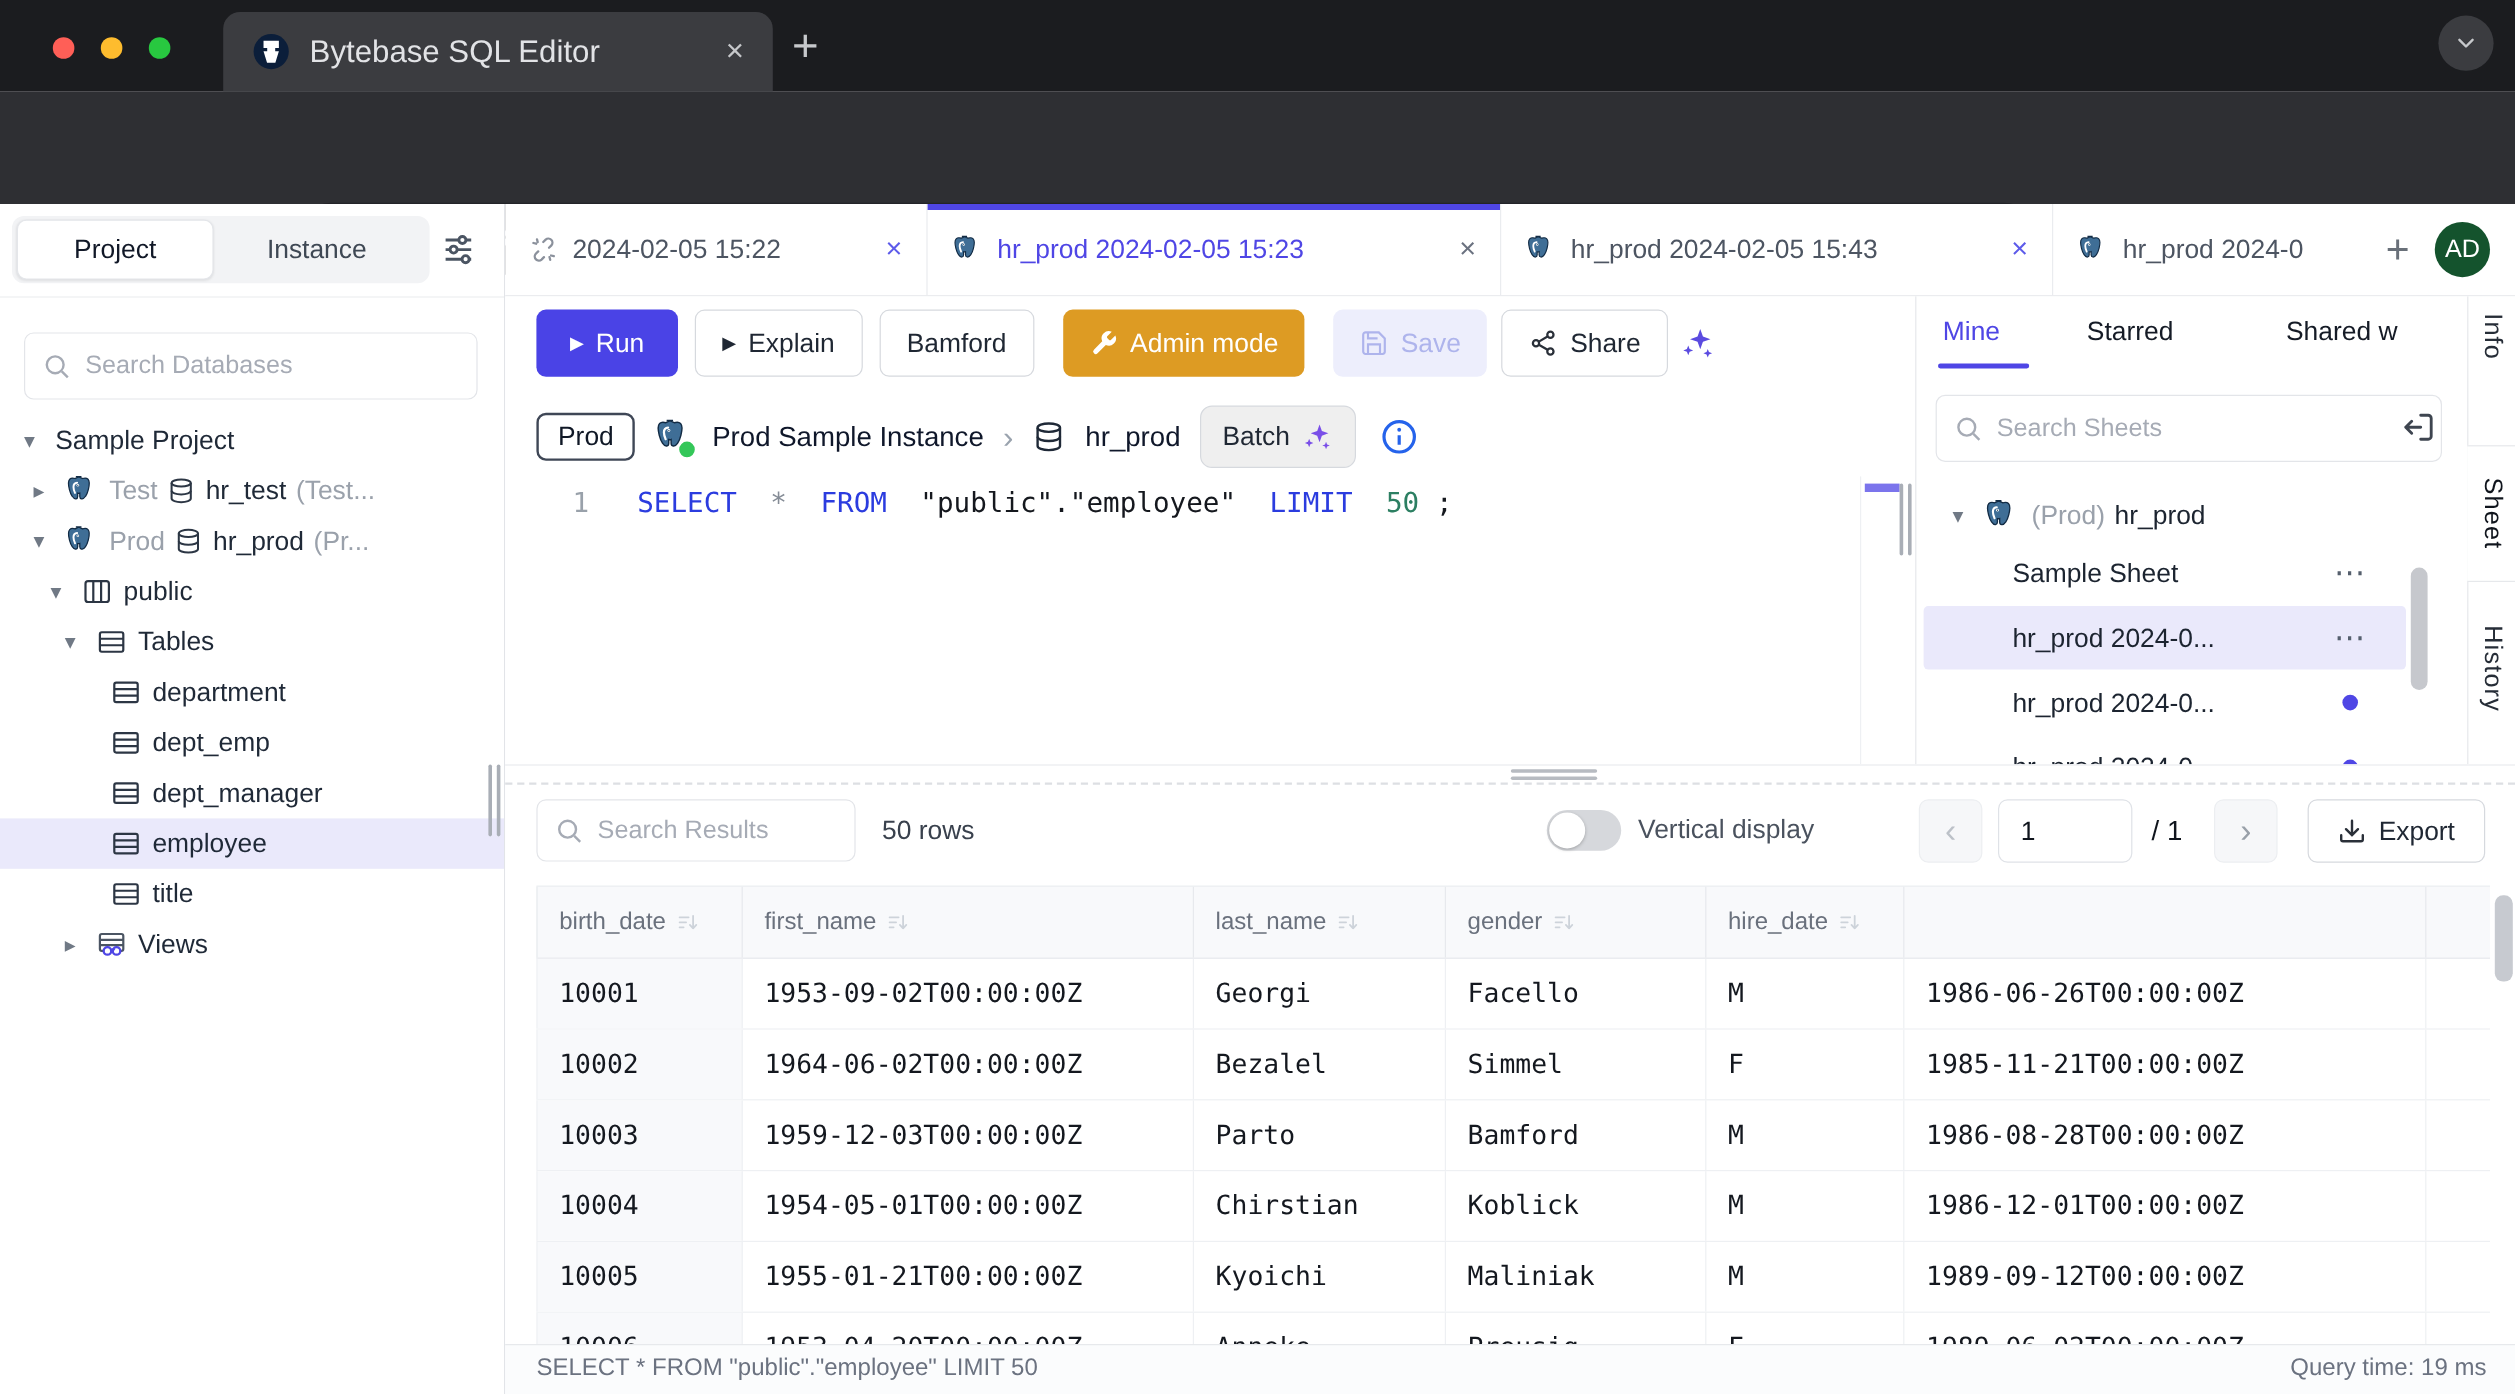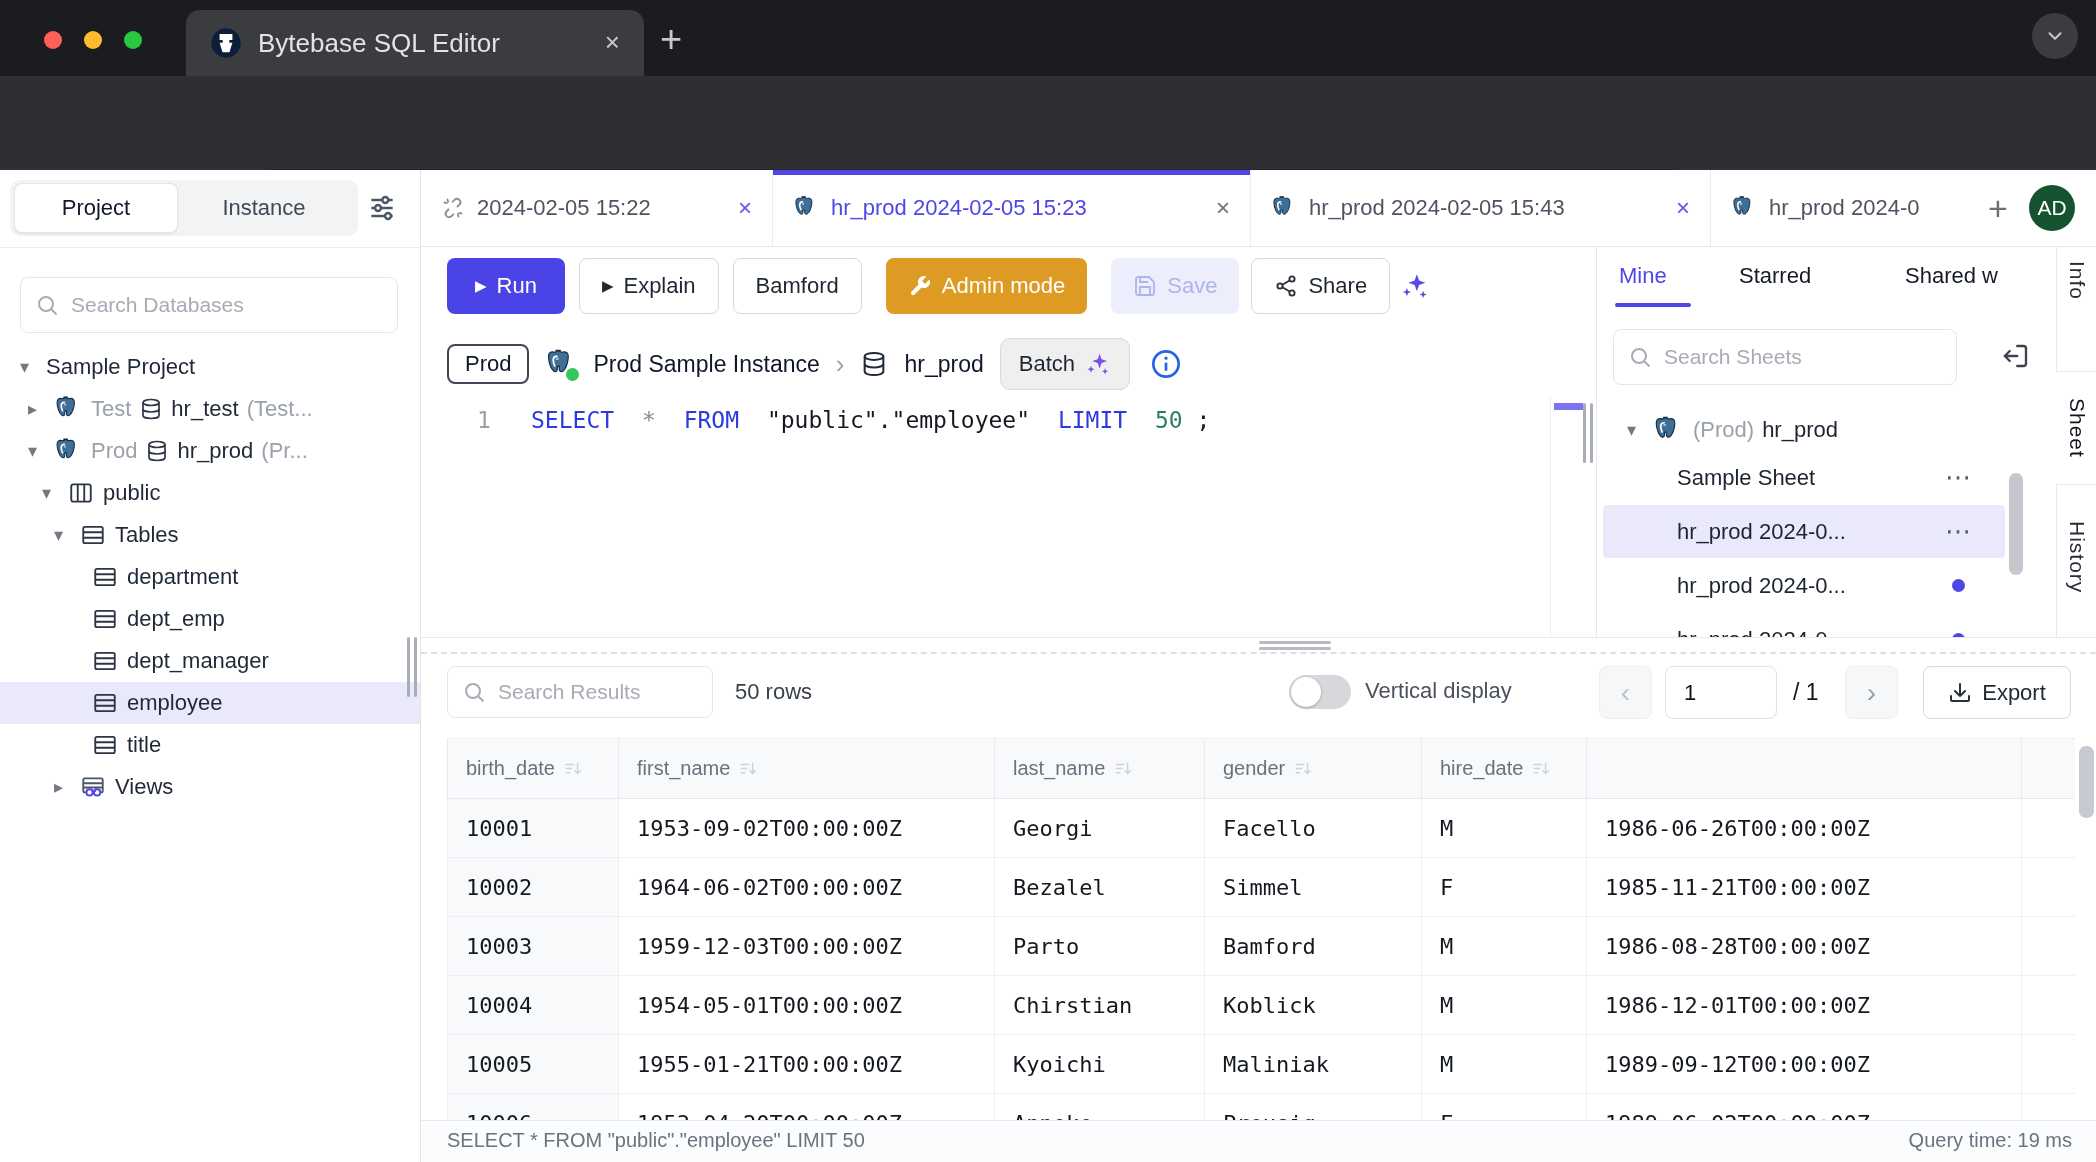--- a/index.html
+++ b/index.html
@@ -107,21 +107,21 @@
   .tok.kw{color:#2b3cdf}.tok.star{color:#858c96}.tok.str{color:#15181e}.tok.num{color:#2c7f62;margin-right:0}.tok.plain{color:#15181e;margin-right:0}
   #escroll{position:absolute;left:1129px;top:150px;width:34px;height:240px;border-left:1px solid #eef0f3}
   #emark{position:absolute;left:3px;top:6px;width:29px;height:7px;background:#7b74ec}
 
   
   #sheetpanel{position:absolute;left:1596px;top:247px;width:460px;height:390px;background:#fff;border-left:1px solid #e6e8eb;box-sizing:border-box;overflow:hidden}
   .sptab{position:absolute;top:16px;font-size:22px;color:#151b26;white-space:nowrap}
   #tabmine{left:22px;color:#4f46e5;font-weight:500}
   #mineline{position:absolute;left:18px;top:56px;width:76px;height:4px;background:#4f46e5;border-radius:2px}
   #tabstar{left:142px}#tabshared{left:308px}
-  #spsearch{position:absolute;left:16px;top:82px;width:344px;height:56px}
+  #spsearch{position:absolute;left:16px;top:82px;width:422px;height:56px}
   #spcollapse{position:absolute;left:404px;top:94px;color:#3e4550}
   #spgroup{position:absolute;left:0;top:160px;width:100%;height:46px;display:flex;align-items:center;font-size:22px}
   #spgroup .caret{margin-left:30px}
   #spgroup .envp{color:#9aa1ab;margin-left:10px}
   #spgroup .dbp{color:#1c2430;margin-left:8px}
   .srow{position:absolute;left:6px;width:402px;height:53px;display:flex;align-items:center;border-radius:4px}
   .srow .slabel{margin-left:74px;font-size:22px;color:#1c2430;white-space:nowrap}
   .srow .menu{margin-left:auto;margin-right:34px;font-size:26px;color:#555f6d}
   .srow .bdot{margin-left:auto;margin-right:40px;width:13px;height:13px;border-radius:50%;background:#4f46e5}
   #srow1{top:204px}#srow2{top:258px;background:#eae9fb}#srow3{top:312px}#srow4{top:366px}

